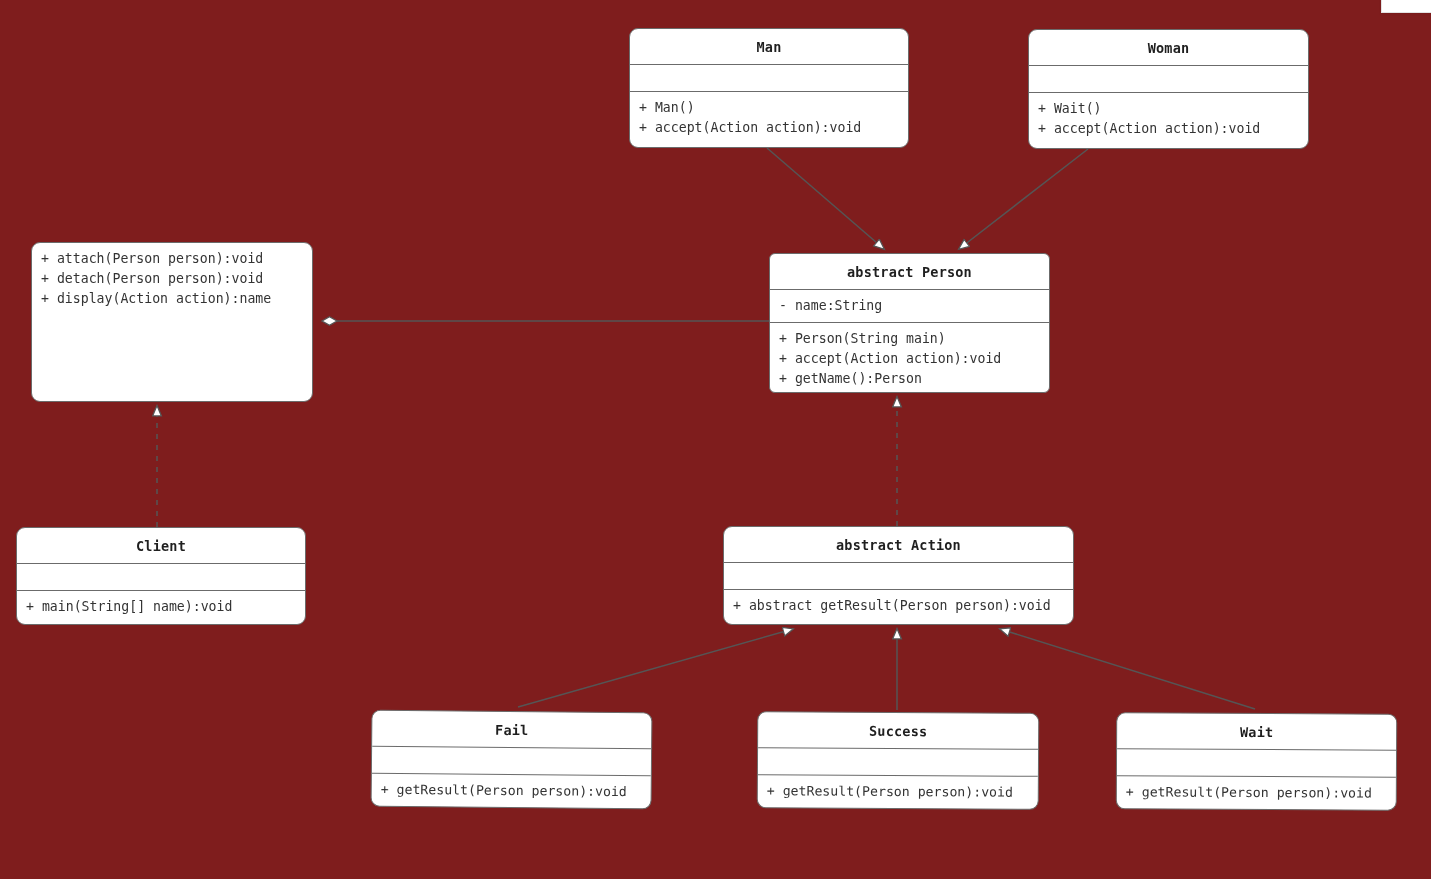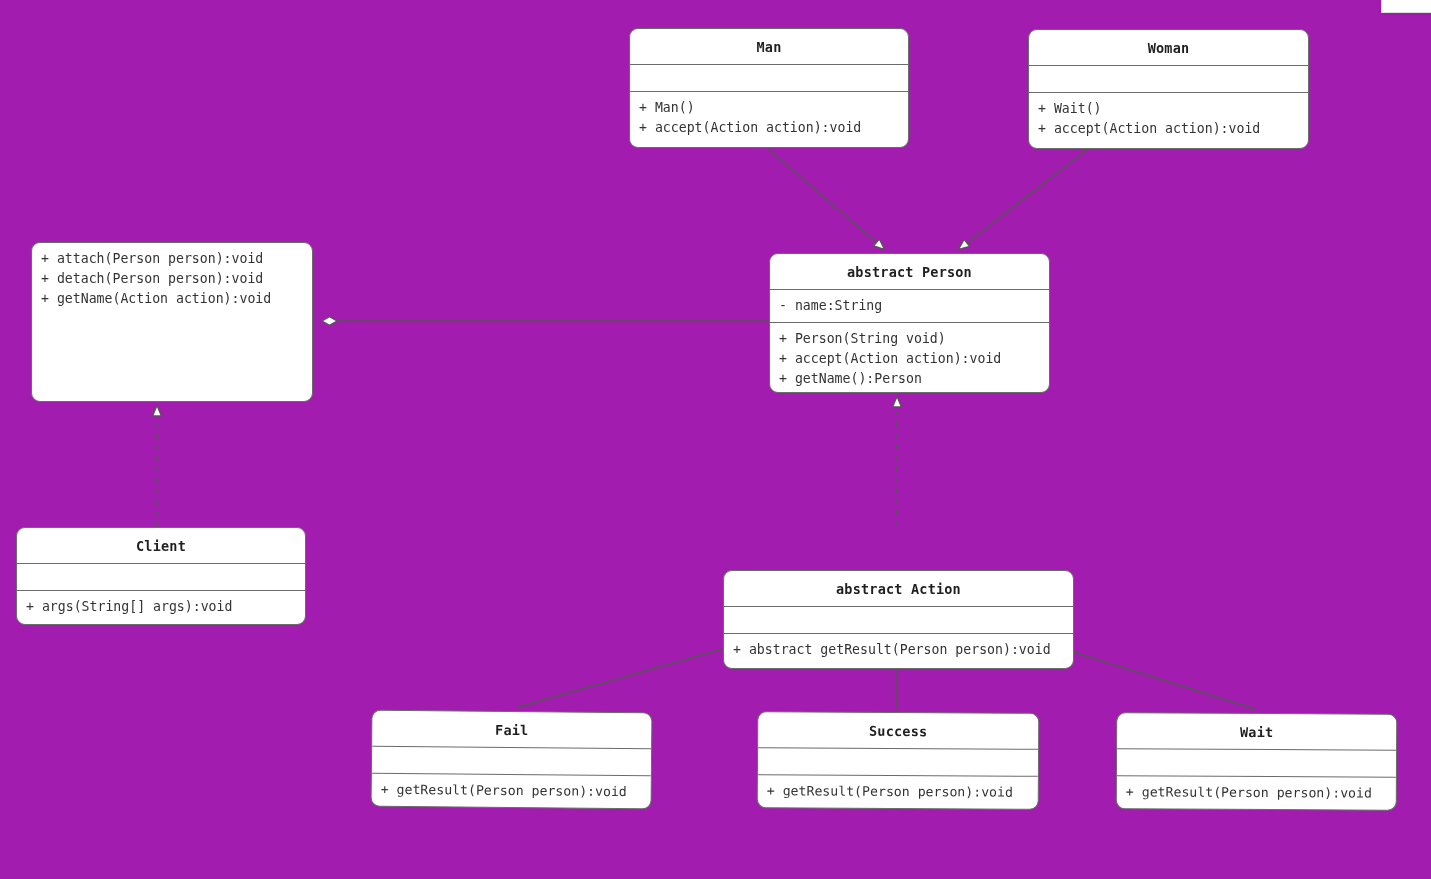--- a/index.html
+++ b/index.html
@@ -7,21 +7,21 @@
     padding: 0;
     background: #ffffff;
   }
   body {
     font-family: "DejaVu Sans Mono", "Liberation Mono", monospace;
   }
   #canvas {
     position: relative;
     width: 1431px;
     height: 879px;
-    background: #a21caf;
+    background: #7f1d1d;
     overflow: hidden;
   }
   #edges {
     position: absolute;
     left: 0;
     top: 0;
     width: 1431px;
     height: 879px;
     pointer-events: none;
   }
@@ -123,45 +123,45 @@
     <div class="uml-compartment last">
       <div class="uml-row">+ Wait()</div>
       <div class="uml-row">+ accept(Action action):void</div>
     </div>
   </div>
 
   <div class="uml-class" style="left:31px; top:242px; width:282px; height:160px;">
     <div class="uml-compartment last">
       <div class="uml-row">+ attach(Person person):void</div>
       <div class="uml-row">+ detach(Person person):void</div>
-      <div class="uml-row">+ getName(Action action):void</div>
+      <div class="uml-row">+ display(Action action):name</div>
     </div>
   </div>
 
-  <div class="uml-class" style="left:769px; top:253px; width:281px; height:140px;">
+  <div class="uml-class" style="left:769px; top:253px; width:281px; height:140px;border-radius:6px;">
     <div class="uml-name">abstract Person</div>
     <div class="uml-compartment">
       <div class="uml-row">- name:String</div>
     </div>
     <div class="uml-compartment last">
-      <div class="uml-row">+ Person(String void)</div>
+      <div class="uml-row">+ Person(String main)</div>
       <div class="uml-row">+ accept(Action action):void</div>
       <div class="uml-row">+ getName():Person</div>
     </div>
   </div>
 
   <div class="uml-class" style="left:16px; top:527px; width:290px; height:98px;">
     <div class="uml-name">Client</div>
     <div class="uml-compartment empty"></div>
     <div class="uml-compartment last">
-      <div class="uml-row">+ args(String[] args):void</div>
+      <div class="uml-row">+ main(String[] name):void</div>
     </div>
   </div>
 
-  <div class="uml-class" style="left:723px; top:526px; width:351px; height:99px;margin-top:44px;">
+  <div class="uml-class" style="left:723px; top:526px; width:351px; height:99px;">
     <div class="uml-name">abstract Action</div>
     <div class="uml-compartment empty"></div>
     <div class="uml-compartment last">
       <div class="uml-row">+ abstract getResult(Person person):void</div>
     </div>
   </div>
 
   <div class="uml-class" style="left:371px; top:711px; width:281px; height:97px; transform: rotate(0.55deg);">
     <div class="uml-name">Fail</div>
     <div class="uml-compartment empty"></div>

